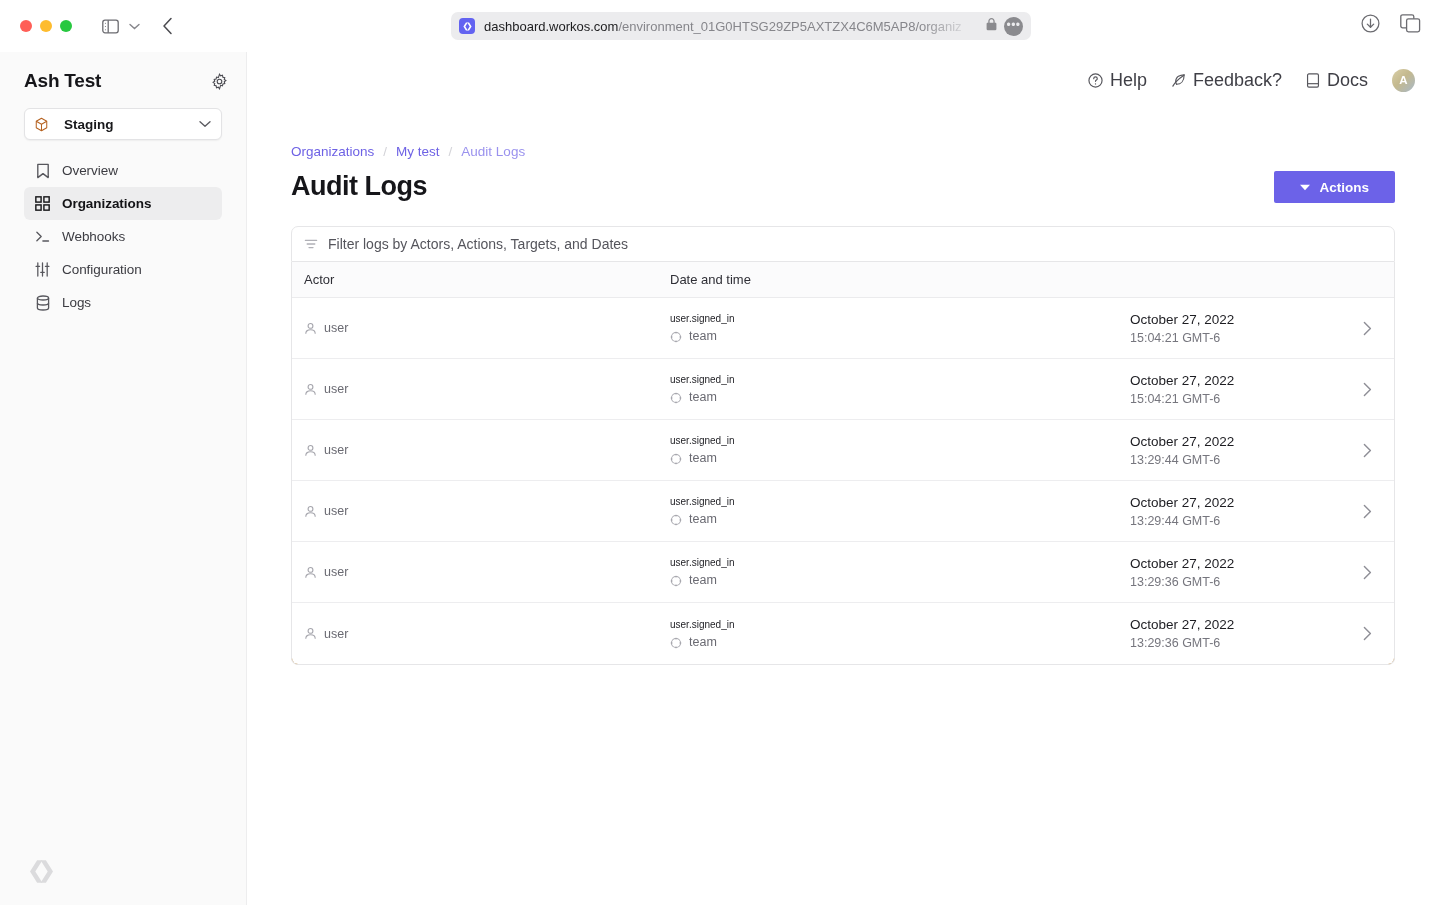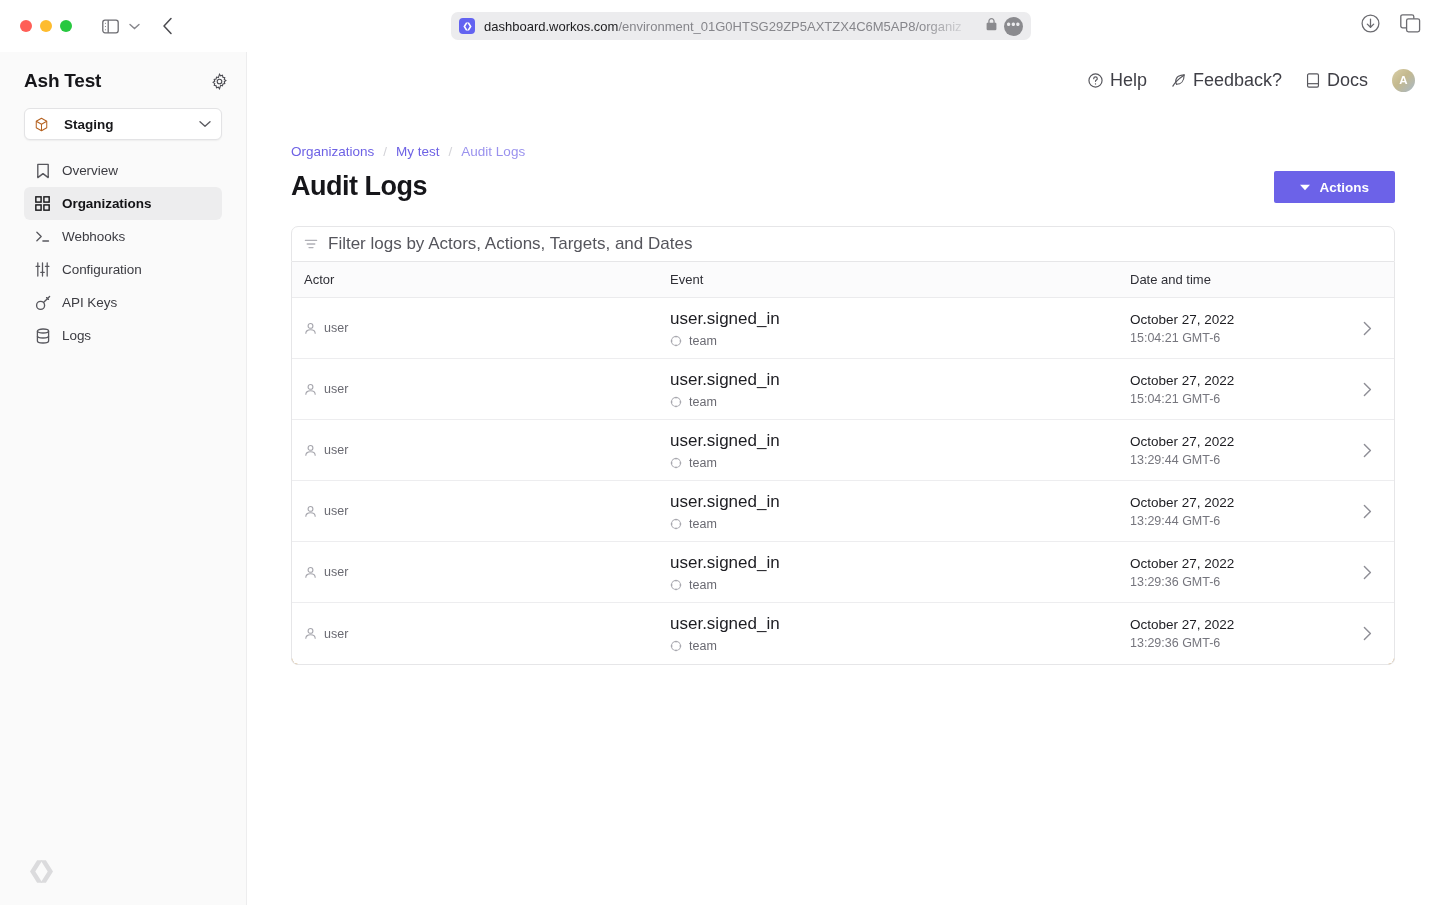--- a/index.html
+++ b/index.html
@@ -192,21 +192,21 @@
     height: 36px;
     border: 1px solid #e6e6e8;
     border-radius: 7px 7px 0 0;
     display: flex; align-items: center;
     padding-left: 12px;
     background: #ffffff;
   }
   .filter-input {
     border: none; outline: none; background: transparent;
     margin-left: 10px;
-    font-size: 17px;
+    font-size: 14px;
     font-family: "Liberation Sans", sans-serif;
     color: #2a2a30;
     width: 90%;
   }
   .filter-input::placeholder { color: #55555c; }
 
   .table-card {
     border: 1px solid #e6e6e8;
     border-top: none;
     border-radius: 0 0 7px 7px;
@@ -231,23 +231,23 @@
     border-bottom: 1px solid #ededef;
     background: #ffffff;
   }
   .trow:last-child { border-bottom: none; }
   .cell-actor {
     width: 378px; padding-left: 12px;
     display: flex; align-items: center; gap: 7px;
     font-size: 12.5px; color: #6a6a72;
   }
   .cell-event { width: 460px; }
-  .event-name { font-size: 17px; color: #1d1d22; }
+  .event-name { font-size: 10px; color: #1d1d22; }
   .event-target {
-    display: flex; align-items: center; gap: 7px;
+    display: flex; align-items: flex-end; gap: 7px;
     margin-top: 5px;
     font-size: 12.5px; color: #6a6a72;
   }
   .cell-date { flex: 1 1 auto; }
   .date-main { font-size: 13.5px; color: #1d1d22; }
   .date-sub { font-size: 12.5px; color: #76767e; margin-top: 4px; }
   .row-chevron {
     width: 54px; display: flex; align-items: center; justify-content: center;
     color: #8e8e96;
   }
@@ -381,30 +381,20 @@
           <line x1="8" y1="1" x2="8" y2="15"></line>
           <line x1="13" y1="1" x2="13" y2="15"></line>
           <line x1="1.1" y1="4.6" x2="4.9" y2="4.6"></line>
           <line x1="6.1" y1="11" x2="9.9" y2="11"></line>
           <line x1="11.1" y1="4.6" x2="14.9" y2="4.6"></line>
         </svg>
       </span>
       <span class="nav-label">Configuration</span>
     </div>
 
-    <div class="nav-item">
-      <span class="nav-icon">
-        <svg width="16" height="16" viewBox="0 0 16 16" fill="none" stroke="currentColor" stroke-width="1.35" stroke-linecap="round">
-          <circle cx="5.6" cy="10.4" r="4"></circle>
-          <line x1="8.5" y1="7.5" x2="14.6" y2="1.4"></line>
-          <line x1="11.6" y1="2.6" x2="13.4" y2="4.4"></line>
-        </svg>
-      </span>
-      <span class="nav-label">API Keys</span>
-    </div>
 
     <div class="nav-item">
       <span class="nav-icon">
         <svg width="14" height="16" viewBox="0 0 14 16" fill="none" stroke="currentColor" stroke-width="1.3">
           <ellipse cx="7" cy="3" rx="5.6" ry="2"></ellipse>
           <path d="M1.4 3v10c0 1.1 2.5 2 5.6 2s5.6-.9 5.6-2V3"></path>
           <path d="M1.4 8c0 1.1 2.5 2 5.6 2s5.6-.9 5.6-2"></path>
         </svg>
       </span>
       <span class="nav-label">Logs</span>
@@ -486,21 +476,20 @@
           <line x1="3.2" y1="7" x2="10.8" y2="7"></line>
           <line x1="5" y1="10.6" x2="9" y2="10.6"></line>
         </svg>
       </span>
       <input class="filter-input" type="text" placeholder="Filter logs by Actors, Actions, Targets, and Dates" style="">
     </div>
 
     <div class="table-card">
       <div class="thead">
         <span class="col-actor">Actor</span>
-        <span class="col-event">Event</span>
         <span class="col-date">Date and time</span>
       </div>
       <div id="rows">
   <div class="trow">
     <span class="cell-actor">
       <span class="mini-icon">
         <svg width="13" height="13" viewBox="0 0 14 14" fill="none" stroke="currentColor" stroke-width="1.2">
           <circle cx="7" cy="4.2" r="2.6"></circle>
           <path d="M1.9 12.6c0-2.6 2.3-4.2 5.1-4.2s5.1 1.6 5.1 4.2"></path>
         </svg>

